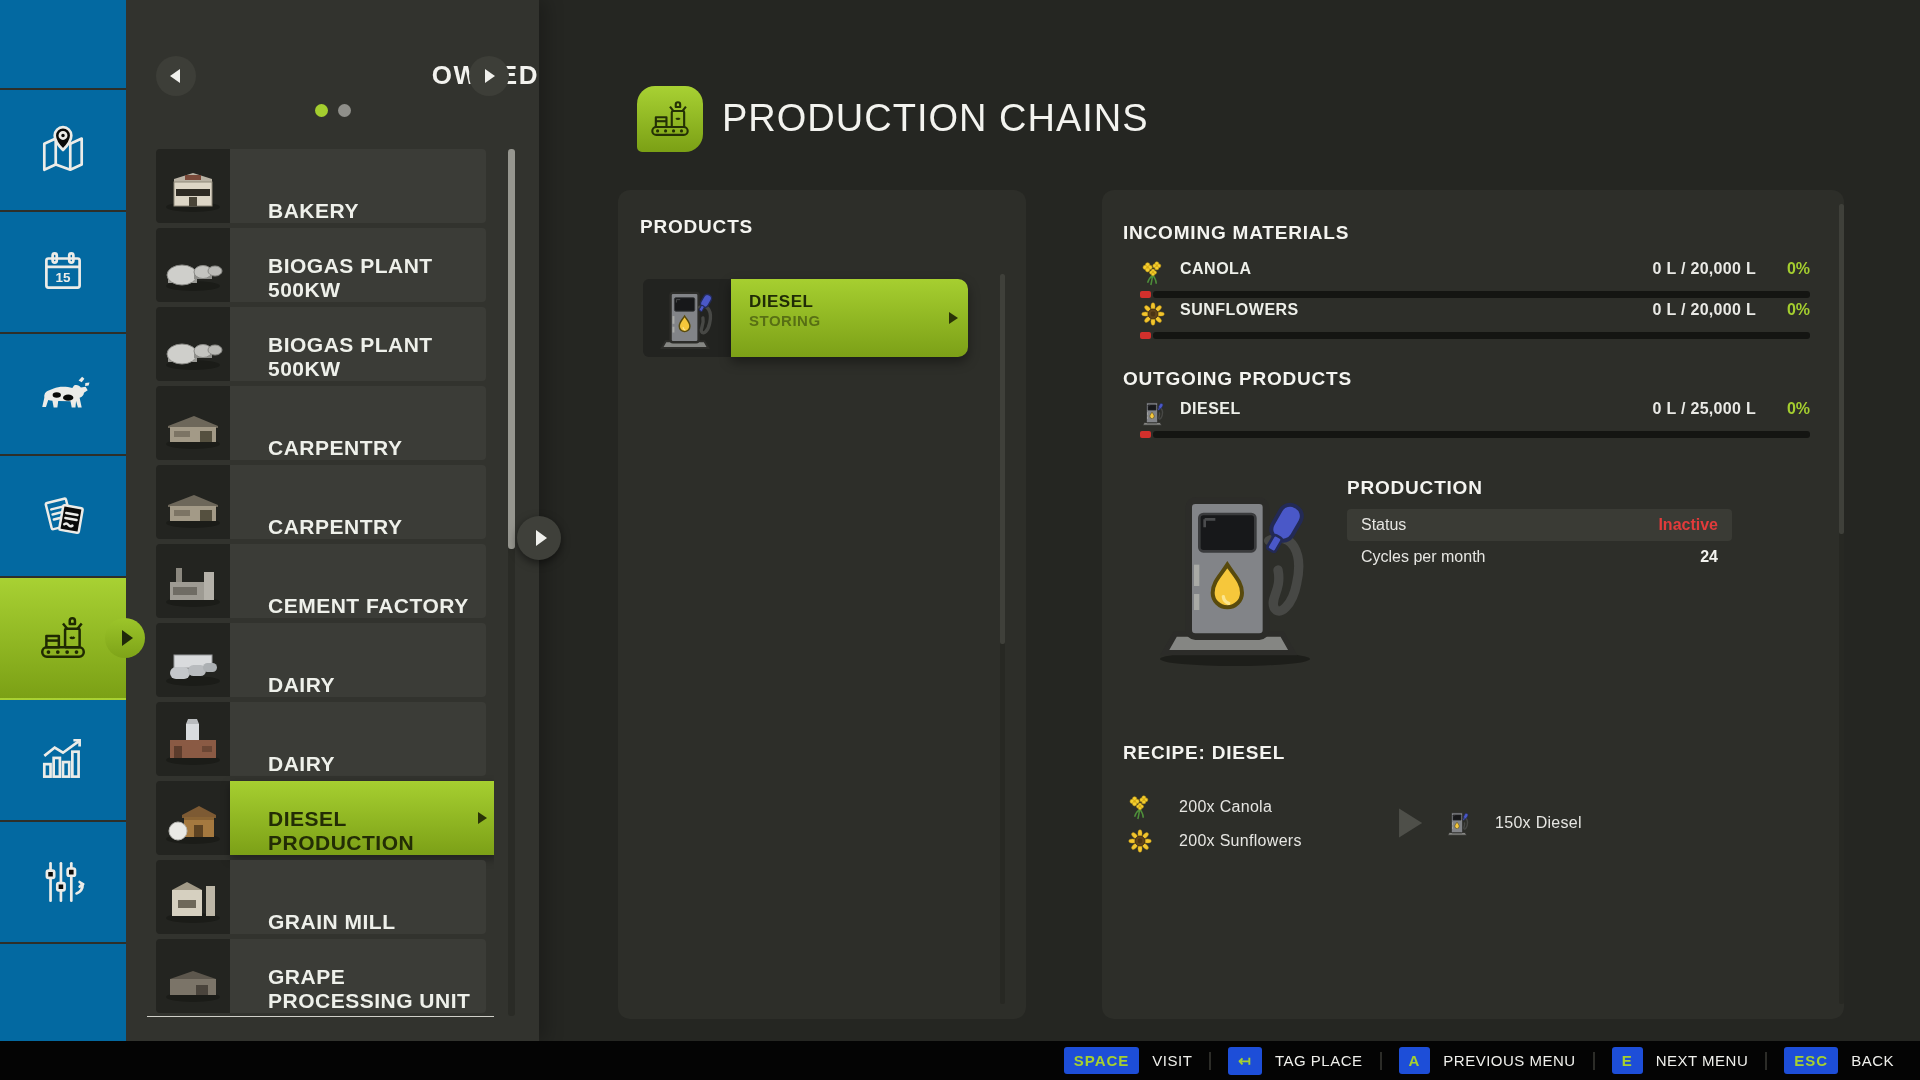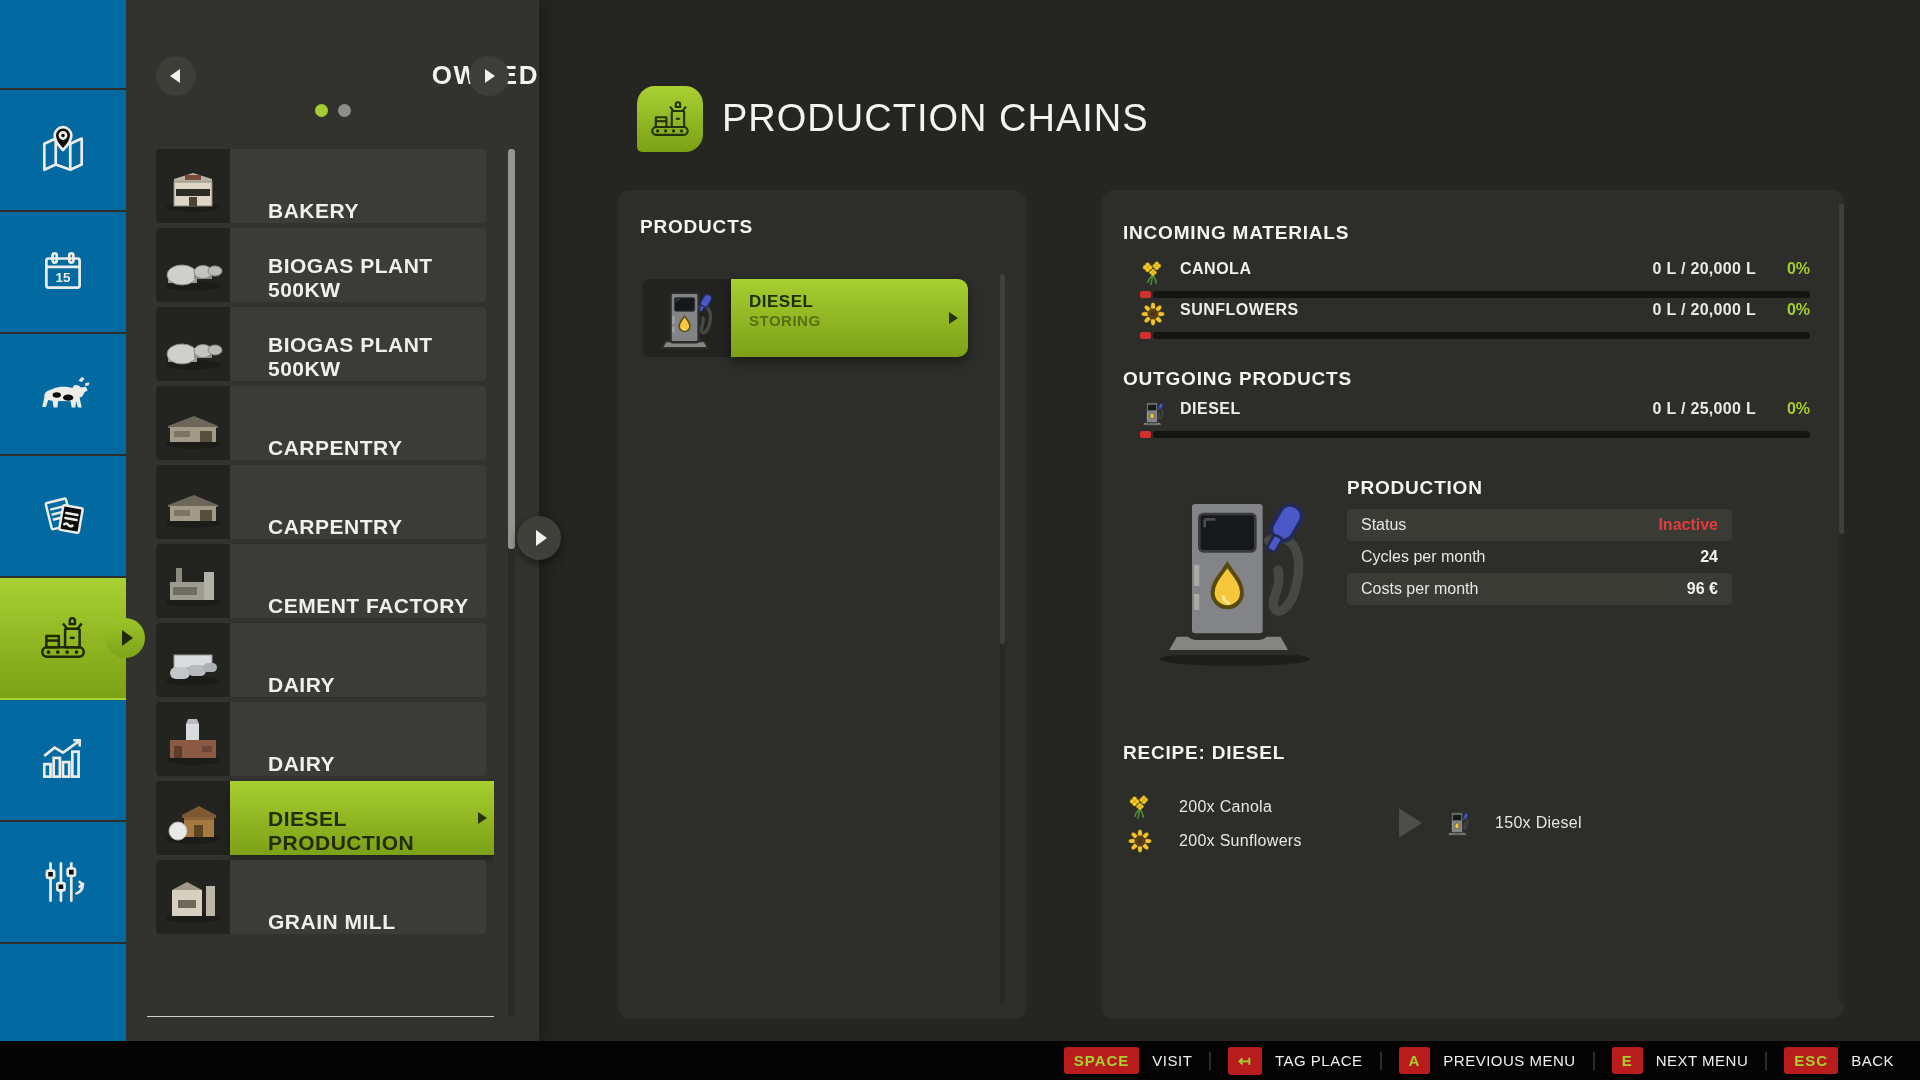--- a/index.html
+++ b/index.html
@@ -91,21 +91,21 @@
   #recipe-arrow{position:absolute;left:272px;top:64px;width:30px;height:34px;}
   #recipe-arrow svg{width:100%;height:100%;}
   #recipe-output{position:absolute;left:322px;top:64px;height:34px;display:flex;align-items:center;}
   #recipe-output .mat-icon{margin-right:12px;}
   #details-scroll{position:absolute;left:737px;top:14px;width:5px;height:800px;background:#272823;border-radius:2px;}
   #details-scroll-thumb{position:absolute;left:0;top:0;width:5px;height:330px;background:#3f403a;border-radius:2px;cursor:pointer;}
   
   #bottombar{position:absolute;left:0;top:1041px;width:1920px;height:39px;background:#040404;display:flex;align-items:center;
              justify-content:flex-end;padding-right:26px;box-sizing:border-box;z-index:8;}
   .hint{display:flex;align-items:center;gap:13px;}
-  .keybox{background:#b91c1c;color:#a6d02f;font-weight:700;font-size:15px;letter-spacing:1px;padding:5px 10px;border-radius:3px;text-align:center;cursor:pointer;}
+  .keybox{background:#1d4ed8;color:#a6d02f;font-weight:700;font-size:15px;letter-spacing:1px;padding:5px 10px;border-radius:3px;text-align:center;cursor:pointer;}
   .hintlabel{color:#f0f0ec;font-weight:400;font-size:15px;letter-spacing:.5px;}
   .hdiv{width:2px;height:18px;background:#2c2c28;margin:0 17px;}
 </style>
 </head>
 <body>
 
 <div id="stage">
 
   <div id="iconstrip">
       <div class="sidecell">
@@ -349,20 +349,33 @@
               <svg viewBox="0 0 74 74">
                 <ellipse cx="37" cy="58" rx="27" ry="5" fill="#1b1c18"></ellipse>
                 <rect x="16" y="30" width="30" height="26" fill="#d6d0c0"></rect>
                 <path d="M16 30 l15 -8 15 8 z" fill="#a29a87"></path>
                 <rect x="50" y="26" width="9" height="30" fill="#bdb7a7"></rect>
                 <rect x="22" y="40" width="18" height="8" fill="#6e685a"></rect>
               </svg>
             </span>
     <span class="blabel">
               <span class="bname">GRAIN MILL</span>
+            </span>
+  </div>
+          <div class="bitem">
+    <span class="bthumb">
+              <svg viewBox="0 0 74 74">
+                <ellipse cx="37" cy="58" rx="27" ry="5" fill="#1b1c18"></ellipse>
+                <path d="M14 40 l23 -8 23 8 z" fill="#5d574d"></path>
+                <rect x="14" y="40" width="46" height="16" fill="#7b7468"></rect>
+                <rect x="40" y="46" width="12" height="10" fill="#4a443c"></rect>
+              </svg>
+            </span>
+    <span class="blabel">
+              <span class="bname">GRAPE PROCESSING UNIT</span>
             </span>
   </div>
         </div>
     </div>
     <div id="owned-scroll">
         <div id="owned-scroll-thumb"></div>
       </div>
   </div>
   <div id="owned-tab">
       <i></i>
@@ -537,24 +550,20 @@
     <div class="panel-title" id="production-title">PRODUCTION</div>
     <div id="production-rows">
         <div class="prow shaded">
     <span class="pl">Status</span>
     <span class="pv" style="color: rgb(226, 59, 59);">Inactive</span>
   </div>
         <div class="prow">
     <span class="pl">Cycles per month</span>
     <span class="pv">24</span>
   </div>
-        <div class="prow shaded">
-    <span class="pl">Costs per month</span>
-    <span class="pv">96 €</span>
-  </div>
       </div>
 
     <div id="recipe-block">
       <div class="panel-title" id="recipe-title">RECIPE: DIESEL</div>
       <div id="recipe-inputs">
           <div class="rrow">
     <span class="mat-icon">
               <svg viewBox="0 0 24 24">
                 <path d="M12 13 C 11 17 11 20 10 23 M12 14 C 14 17 15 19 15 22 M12 14 C 9 16 8 18 7 21" stroke="#4e8f3a" stroke-width="1.4" fill="none"></path>
                 <g fill="#f4ce2f" stroke="#c79f14" stroke-width="0.5">

